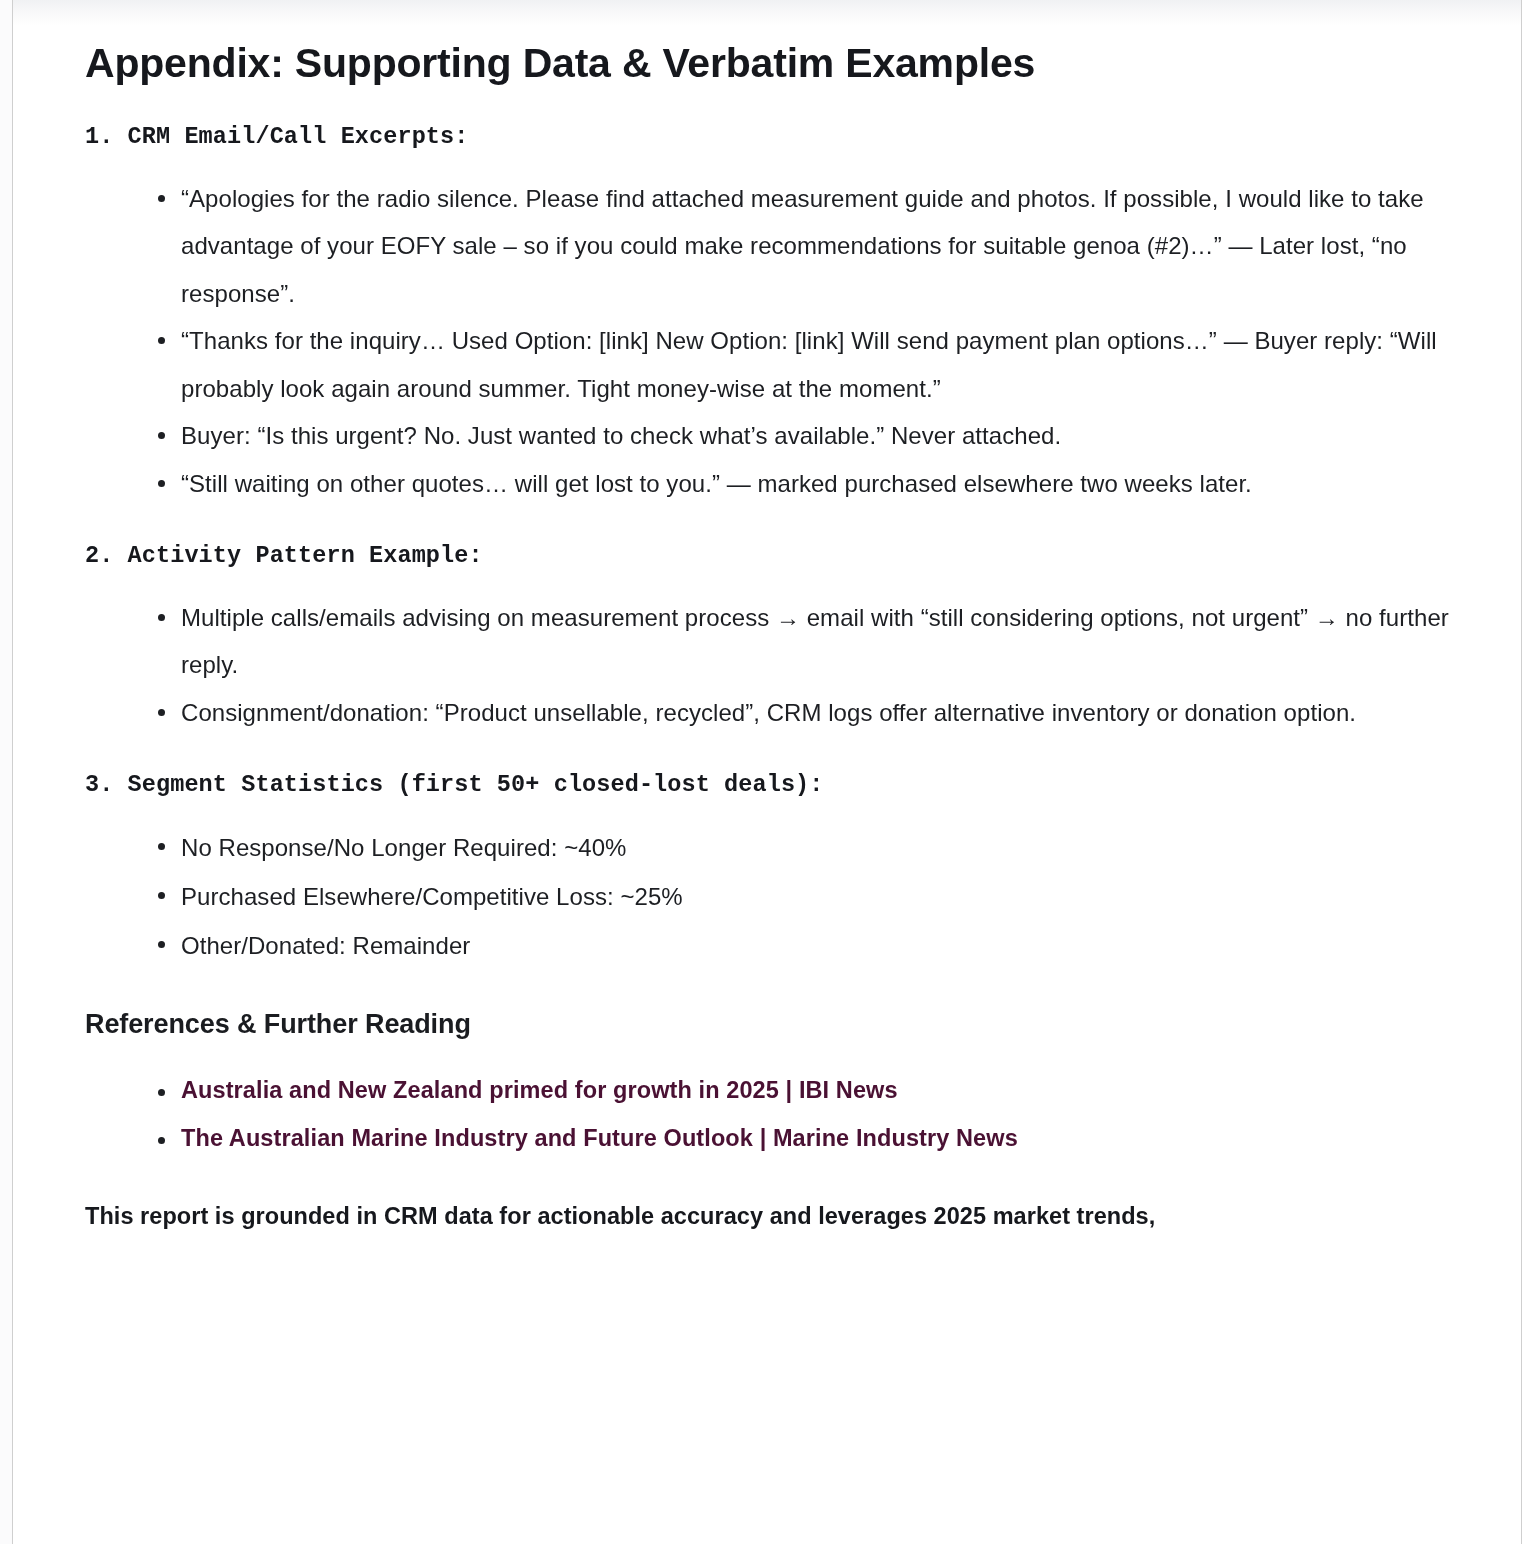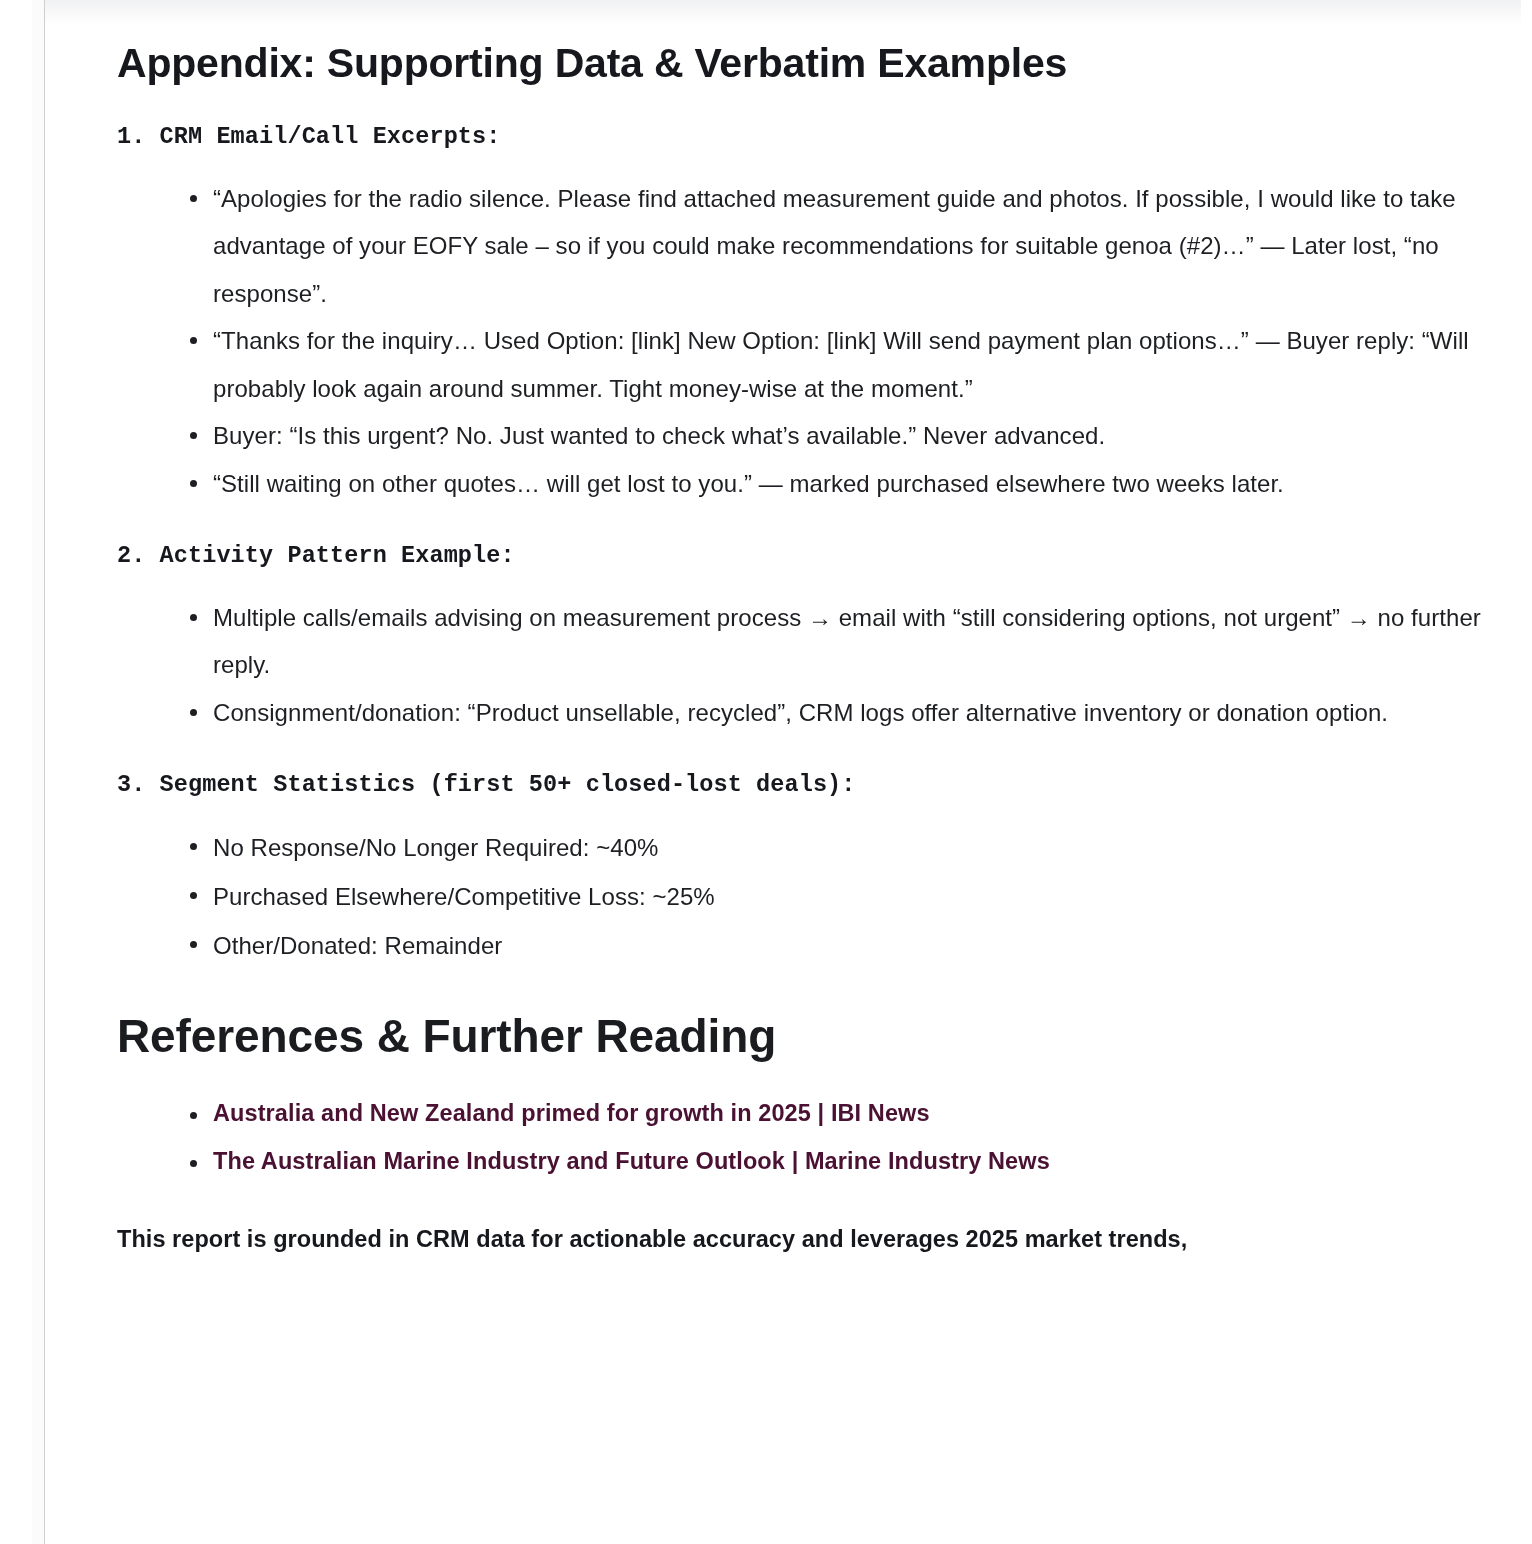--- a/index.html
+++ b/index.html
@@ -14,21 +14,20 @@
     height: 1544px;
     overflow: hidden;
     position: relative;
   }
 
   
   .page-wrap {
     position: absolute;
     inset: 0;
     background: #ffffff;
-    margin-left: 32px;
   }
   .edge-rule {
     position: absolute;
     top: 0;
     bottom: 0;
     width: 1px;
     background: #cfcfcf;
   }
   .edge-rule.left  { left: 12px; }
   .edge-rule.right { left: 1521px; }
@@ -79,21 +78,21 @@
     font-weight: 700;
     color: #16181d;
     line-height: 1.3;
     letter-spacing: 0.1px;
     font-family: Liberation Mono, monospace;
   }
 
   .h2-heading {
     margin: 0;
     padding-top: 38px;
-    font-size: 46px;
+    font-size: 27px;
     font-weight: 600;
     color: #1a1c20;
     line-height: 1.22;
     letter-spacing: -0.1px;
   }
 
   ul.bullets {
     margin: 0;
     padding: 0 0 0 70px;
     list-style: none;
@@ -173,21 +172,21 @@
 
   <div class="doc">
 
     <h1 class="doc-title">Appendix: Supporting Data &amp; Verbatim Examples</h1>
 
     <h3 class="section-heading">1. CRM Email/Call Excerpts:</h3>
 
     <ul class="bullets tight-gap">
       <li>“Apologies for the radio silence. Please find attached measurement guide and photos. If possible, I would like to take advantage of your EOFY sale – so if you could make recommendations for suitable genoa (#2)…” — Later lost, “no response”.</li>
       <li>“Thanks for the inquiry… Used Option: [link] New Option: [link] Will send payment plan options…” — Buyer reply: “Will probably look again around summer. Tight money-wise at the moment.”</li>
-      <li>Buyer: “Is this urgent? No. Just wanted to check what’s available.” Never advanced.</li>
+      <li>Buyer: “Is this urgent? No. Just wanted to check what’s available.” Never attached.</li>
       <li>“Still waiting on other quotes… will get lost to you.” — marked purchased elsewhere two weeks later.</li>
     </ul>
 
     <h3 class="section-heading">2. Activity Pattern Example:</h3>
 
     <ul class="bullets tight-gap">
       <li>Multiple calls/emails advising on measurement process → email with “still considering options, not urgent” → no further reply.</li>
       <li>Consignment/donation: “Product unsellable, recycled”, CRM logs offer alternative inventory or donation option.</li>
     </ul>
 

